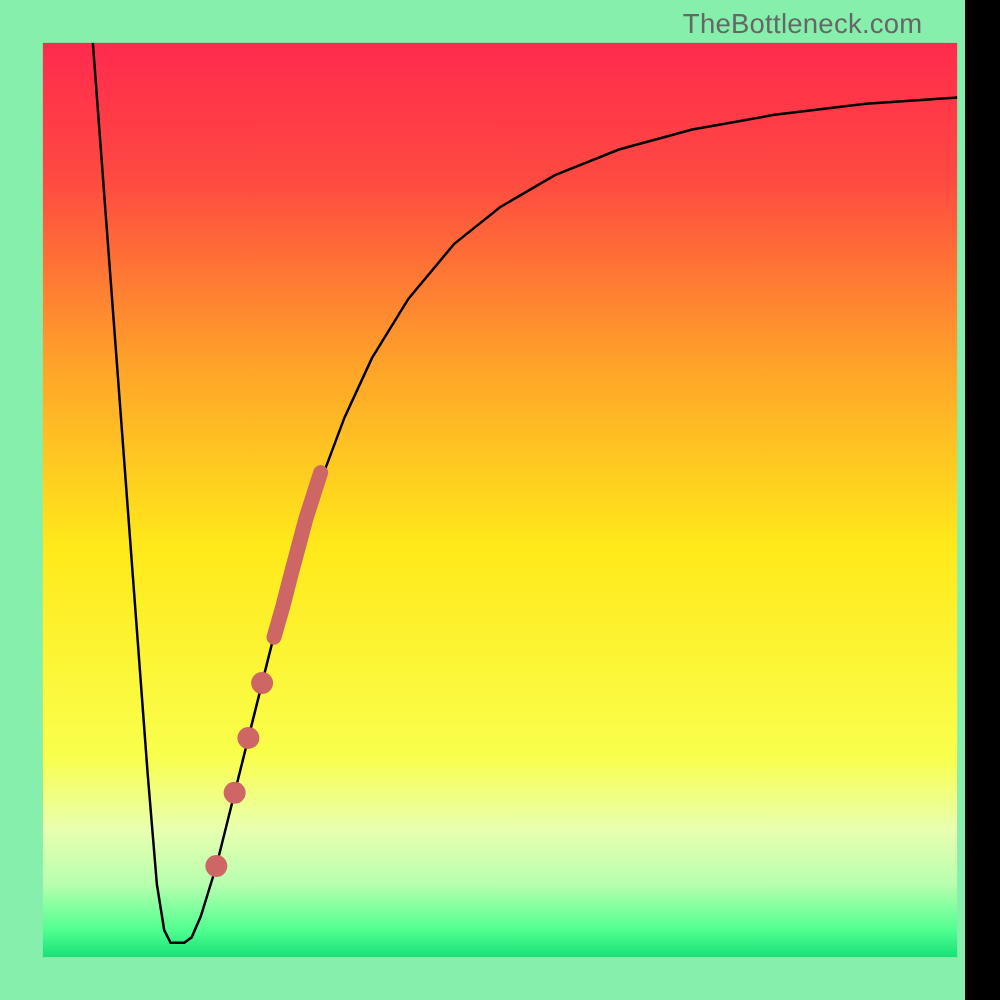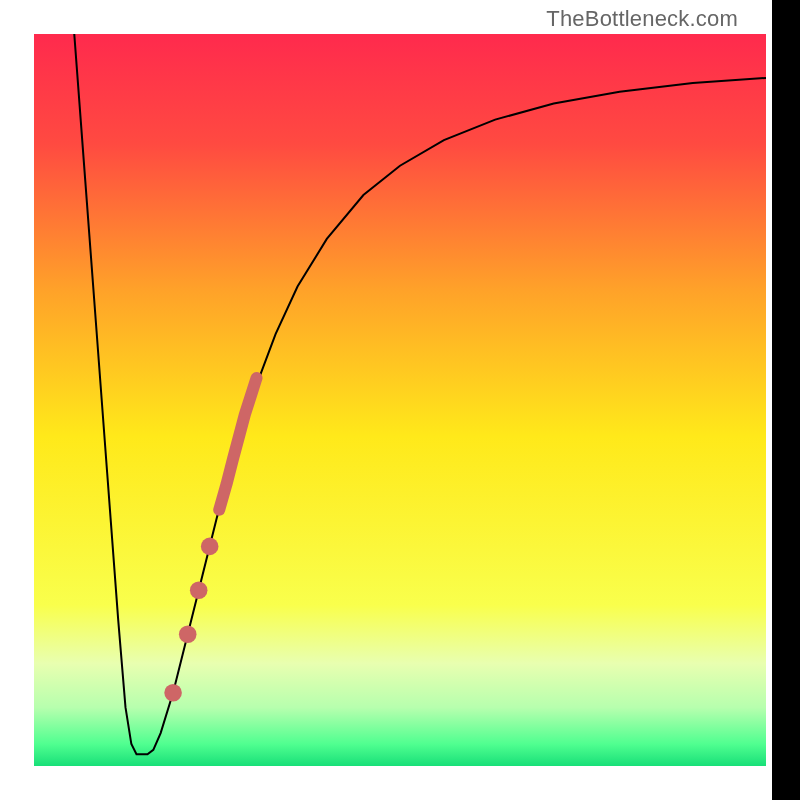--- a/index.html
+++ b/index.html
@@ -8,21 +8,21 @@
     width: 800px;
     height: 800px;
     overflow: hidden;
     background: #000;
     font-family: Arial, Helvetica, sans-serif;
   }
   .frame {
     position: relative;
     width: 772px;
     height: 800px;
-    background: #ffffff;
+    background: #86efac;
   }
   .plot-area {
     position: absolute;
     left: 34px;
     top: 34px;
     width: 732px;
     height: 732px;
     overflow: hidden;
   }
   .gradient {

